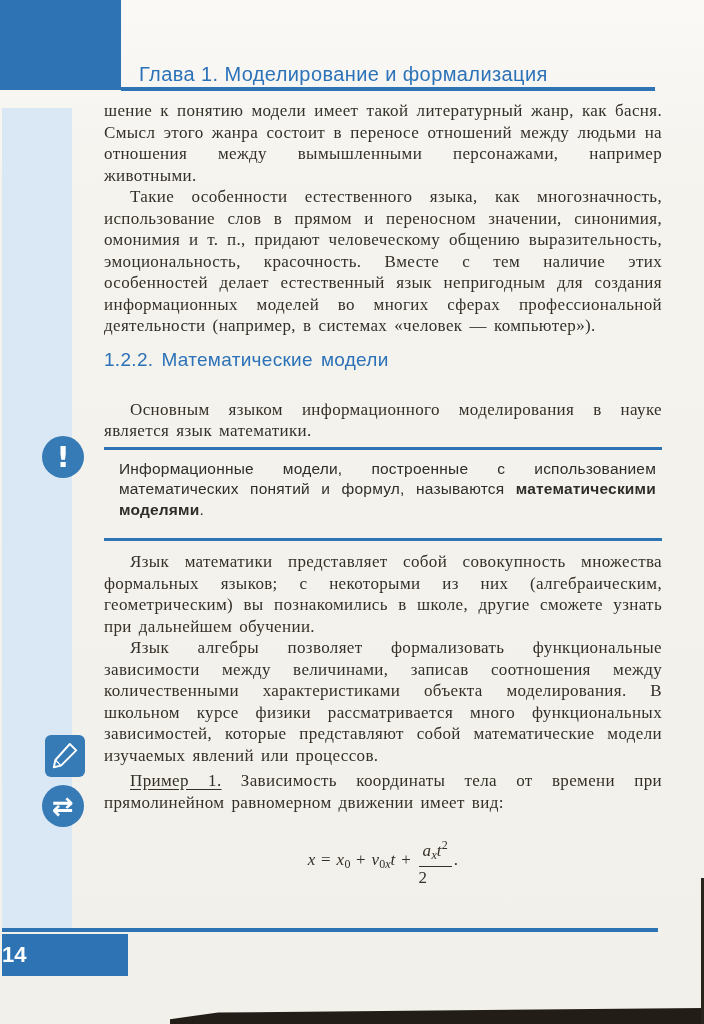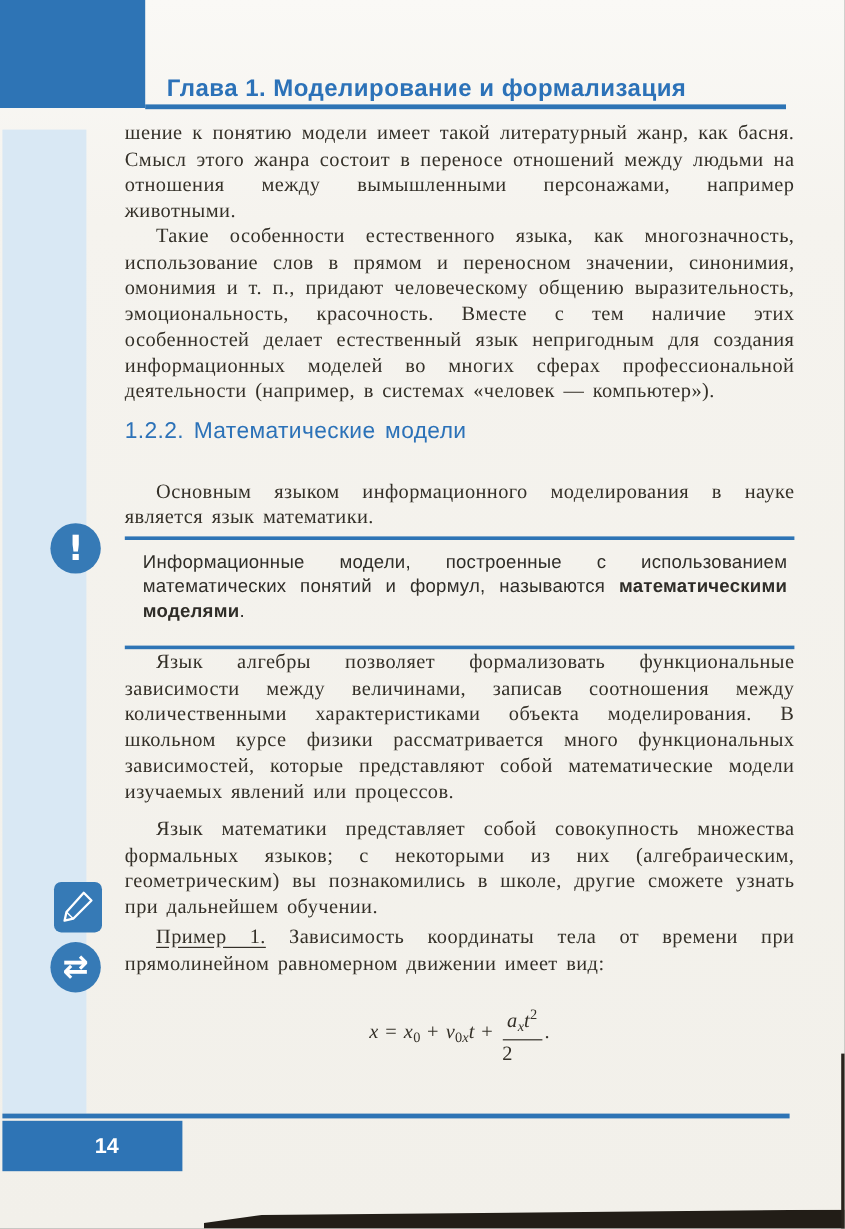--- a/index.html
+++ b/index.html
@@ -13,21 +13,21 @@
   body{background:#888;font-family:"Liberation Serif",serif;}
   .page{
     position:relative;width:704px;height:1024px;overflow:hidden;
     background:linear-gradient(180deg,#faf9f6 0%,var(--page-bg) 18%,#f2f0ea 100%);
     color:var(--text);
   }
   
   .chapter-tab{position:absolute;left:0;top:0;width:121px;height:90px;background:var(--accent);}
   .chapter-title{
     position:absolute;left:139px;top:63px;
-    font-family:"Liberation Sans",sans-serif;font-weight:bold;font-size:20px;
+    font-family:"Liberation Sans",sans-serif;font-weight:normal;font-size:20px;
     letter-spacing:.4px;color:#2c72b8;white-space:nowrap;
   }
   .header-rule{position:absolute;left:121px;top:87px;width:534px;height:4px;background:var(--accent);}
   
   .margin-strip{position:absolute;left:2px;top:108px;width:70px;height:820px;background:var(--strip);}
   
   .icon-circle{
     position:absolute;width:42px;height:42px;border-radius:50%;background:#367ab6;
     display:flex;align-items:center;justify-content:center;color:#fff;
     font-family:"DejaVu Sans",sans-serif;
@@ -66,22 +66,22 @@
   .formula{margin:7px 0 4px 0;text-align:center;text-indent:0;letter-spacing:.3px;word-spacing:1px;}
   .sb{font-size:12px;vertical-align:-3px;letter-spacing:0;}
   .sp{font-size:12px;vertical-align:7px;letter-spacing:0;}
   .frac{display:inline-block;vertical-align:middle;text-align:left;margin:16px 2px;line-height:19px;}
   .frac .top{display:block;border-bottom:1.4px solid var(--text);padding:0 4px 1px 4px;}
   .frac .bot{display:block;padding-top:1px;}
   
   .footer-rule{position:absolute;left:2px;top:928px;width:656px;height:4px;background:var(--accent);}
   .page-num-box{
     position:absolute;left:2px;top:934px;width:126px;height:42px;background:var(--accent);
-    display:flex;align-items:center;justify-content:center;
-    font-family:"Liberation Sans",sans-serif;font-weight:bold;font-size:18px;color:#fff;padding-left:24px;
+    display:flex;align-items:center;
+    font-family:"Liberation Sans",sans-serif;font-weight:bold;font-size:22px;color:#fff;
   }
   
   .scan-bottom{
     position:absolute;left:170px;right:0;top:1008px;bottom:0;background:var(--scan-edge);
     clip-path:polygon(0 100%,0 70%,9% 28%,100% 0,100% 100%);
   }
   .scan-right{position:absolute;right:0;top:878px;width:3px;height:146px;background:#2a241d;}
 </style>
 </head>
 <body>
@@ -116,23 +116,23 @@
     <p class="para indent">Такие особенности естественного языка, как многозначность, использование слов в прямом и переносном значении, синонимия, омонимия и т. п., придают человеческому общению выразительность, эмоциональность, красочность. Вместе с тем наличие этих особенностей делает естественный язык непригодным для создания информационных моделей во многих сферах профессиональной деятельности (например, в системах «человек — компьютер»).</p>
 
     <h2 class="section-heading">1.2.2. Математические модели</h2>
 
     <p class="para indent after-heading">Основным языком информационного моделирования в науке является язык математики.</p>
 
     <div class="def-box">
       <span>Информационные модели, построенные с использованием математических понятий и формул, называются </span><b>математическими моделями</b><span>.</span>
     </div>
 
+    <p class="para indent gap-top">Язык математики представляет собой совокупность множества формальных языков; с некоторыми из них (алгебраическим, геометрическим) вы познакомились в школе, другие сможете узнать при дальнейшем обучении.</p>
+
     <p class="para indent">Язык алгебры позволяет формализовать функциональные зависимости между величинами, записав соотношения между количественными характеристиками объекта моделирования. В школьном курсе физики рассматривается много функциональных зависимостей, которые представляют собой математические модели изучаемых явлений или процессов.</p>
-
-    <p class="para indent gap-top">Язык математики представляет собой совокупность множества формальных языков; с некоторыми из них (алгебраическим, геометрическим) вы познакомились в школе, другие сможете узнать при дальнейшем обучении.</p>
 
     <p class="para indent gap-top-sm">
       <span class="underline">Пример 1.</span><span> Зависимость координаты тела от времени при прямолинейном равномерном движении имеет вид:</span>
     </p>
 
 
 
     <div class="formula">
       <span class="it">x</span><span> = </span><span class="it">x</span><span class="sb">0</span><span> + </span><span class="it">v</span><span class="sb">0</span><span class="sb it">x</span><span class="it">t</span><span> + </span><span class="frac"><span class="top"><span class="it">a</span><span class="sb it">x</span><span class="it">t</span><span class="sp">2</span></span><span class="bot">2</span></span><span>.</span>
     </div>

